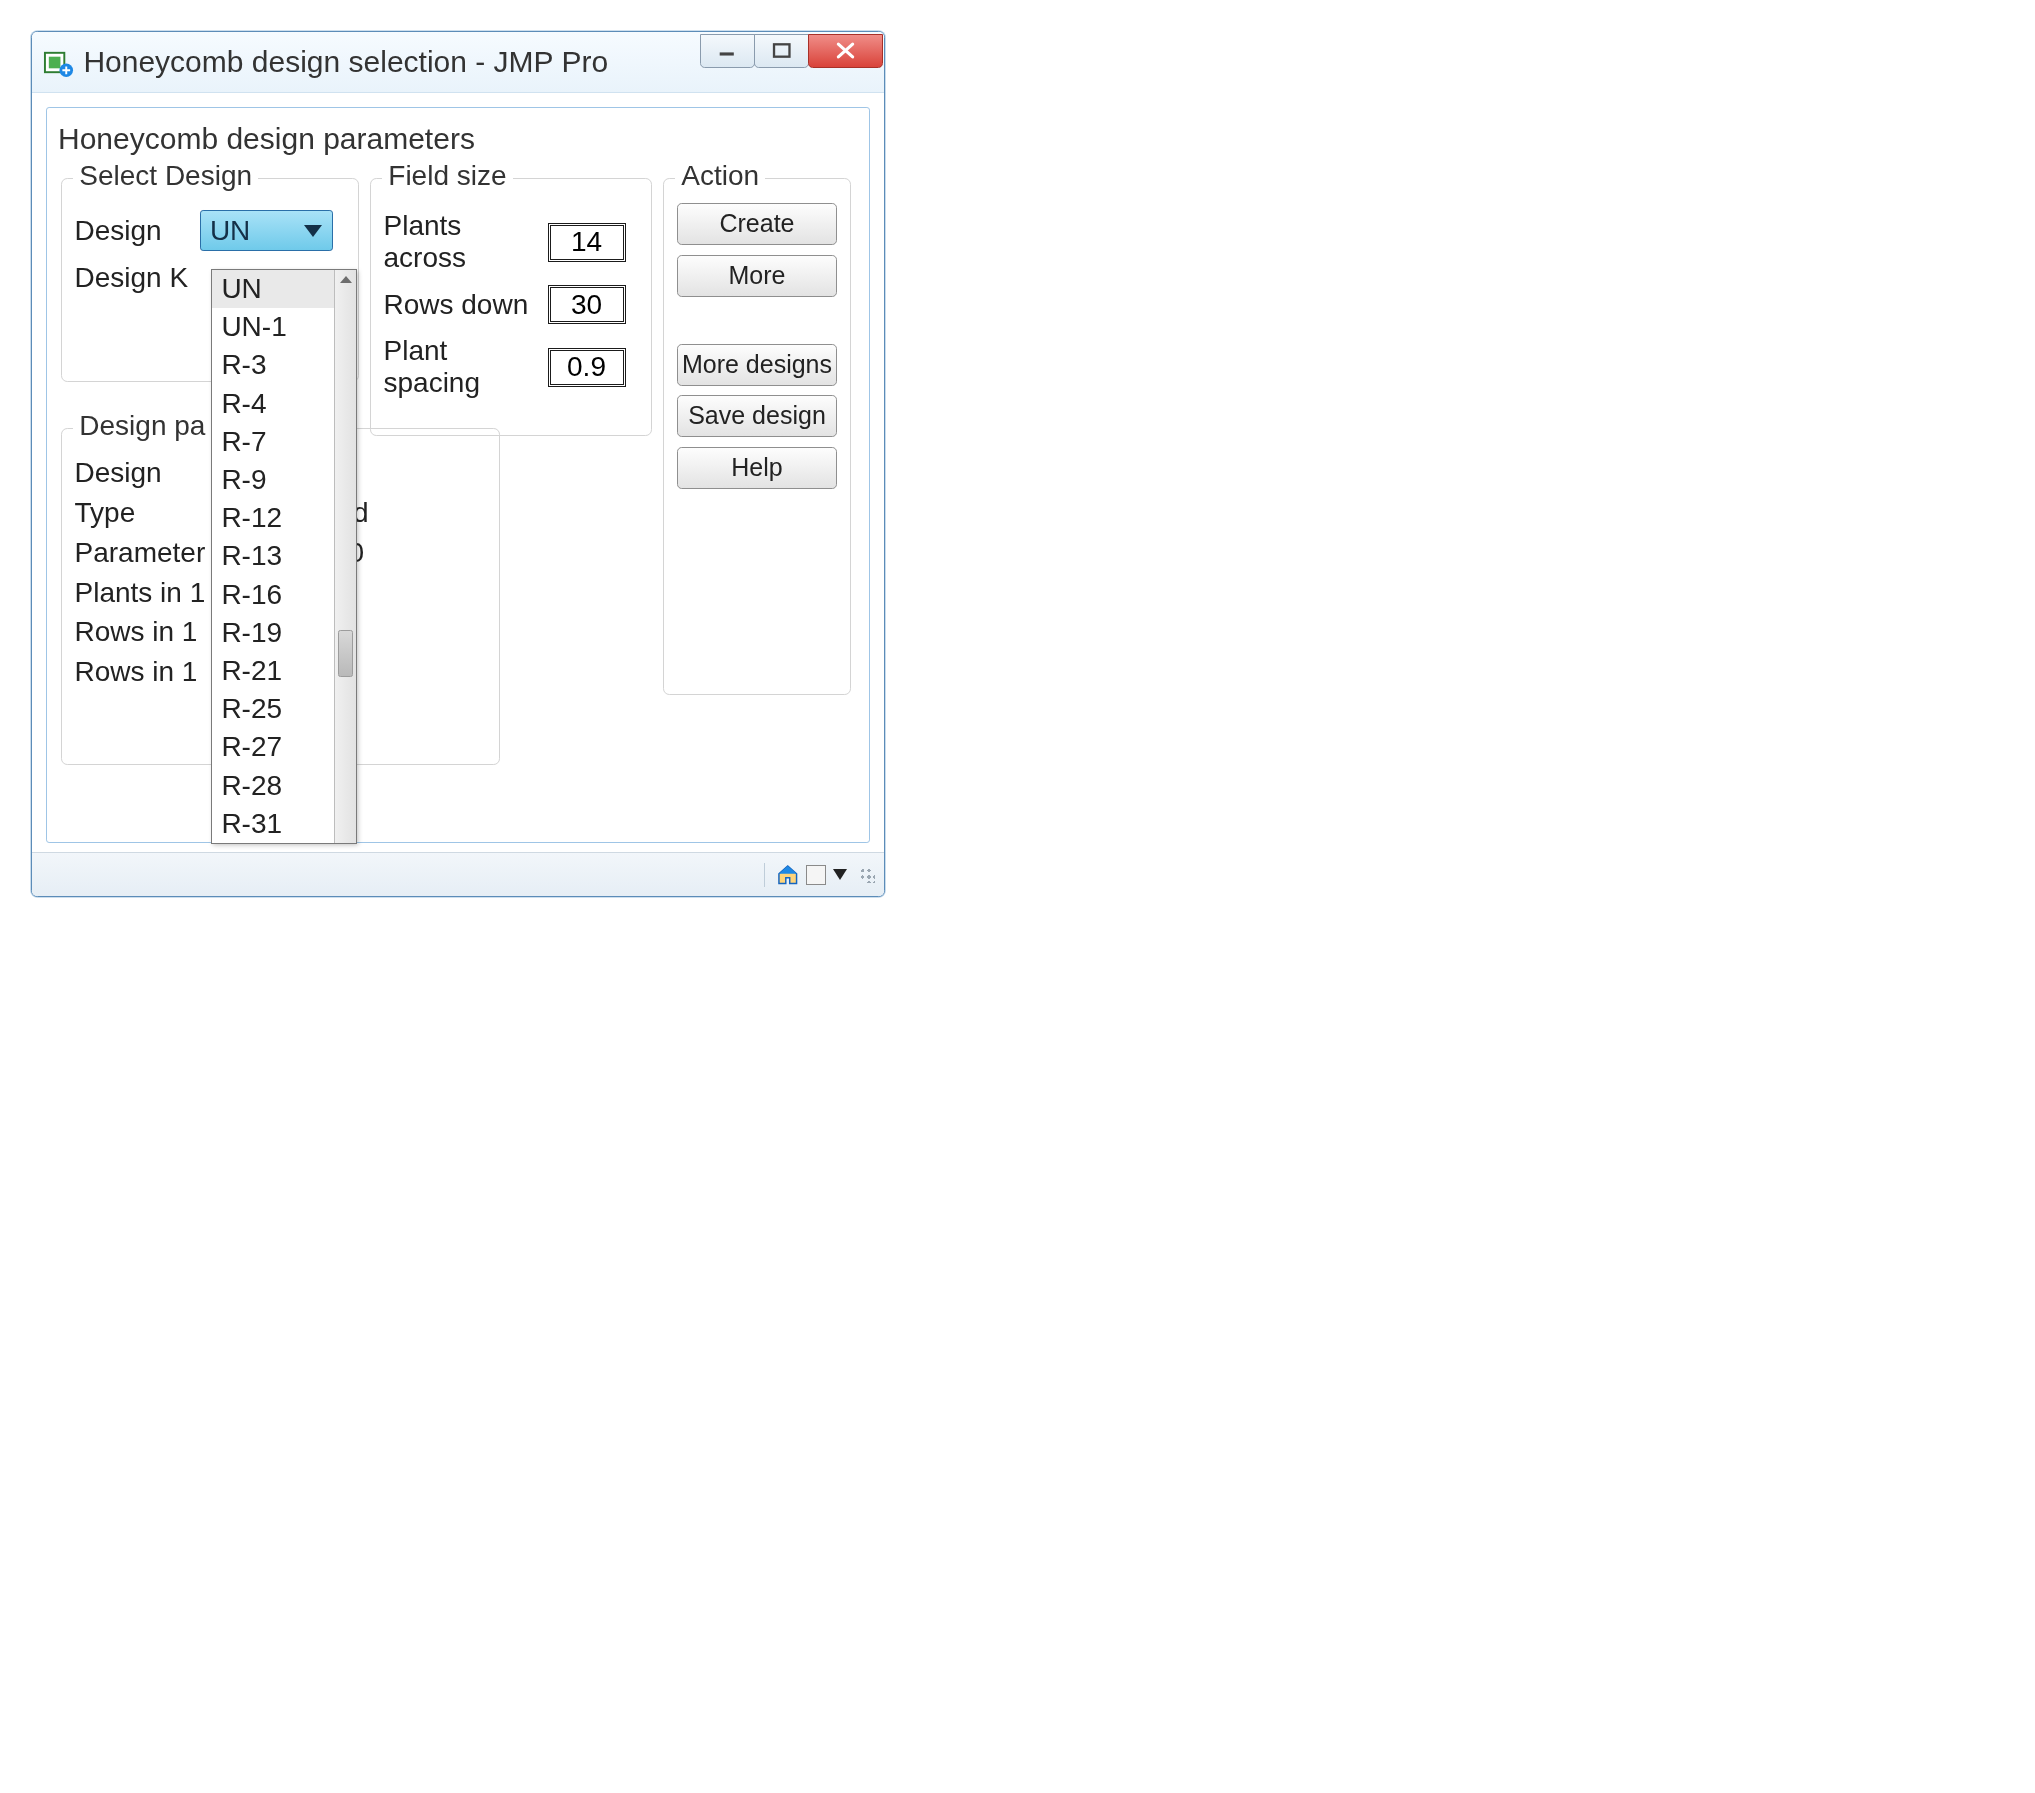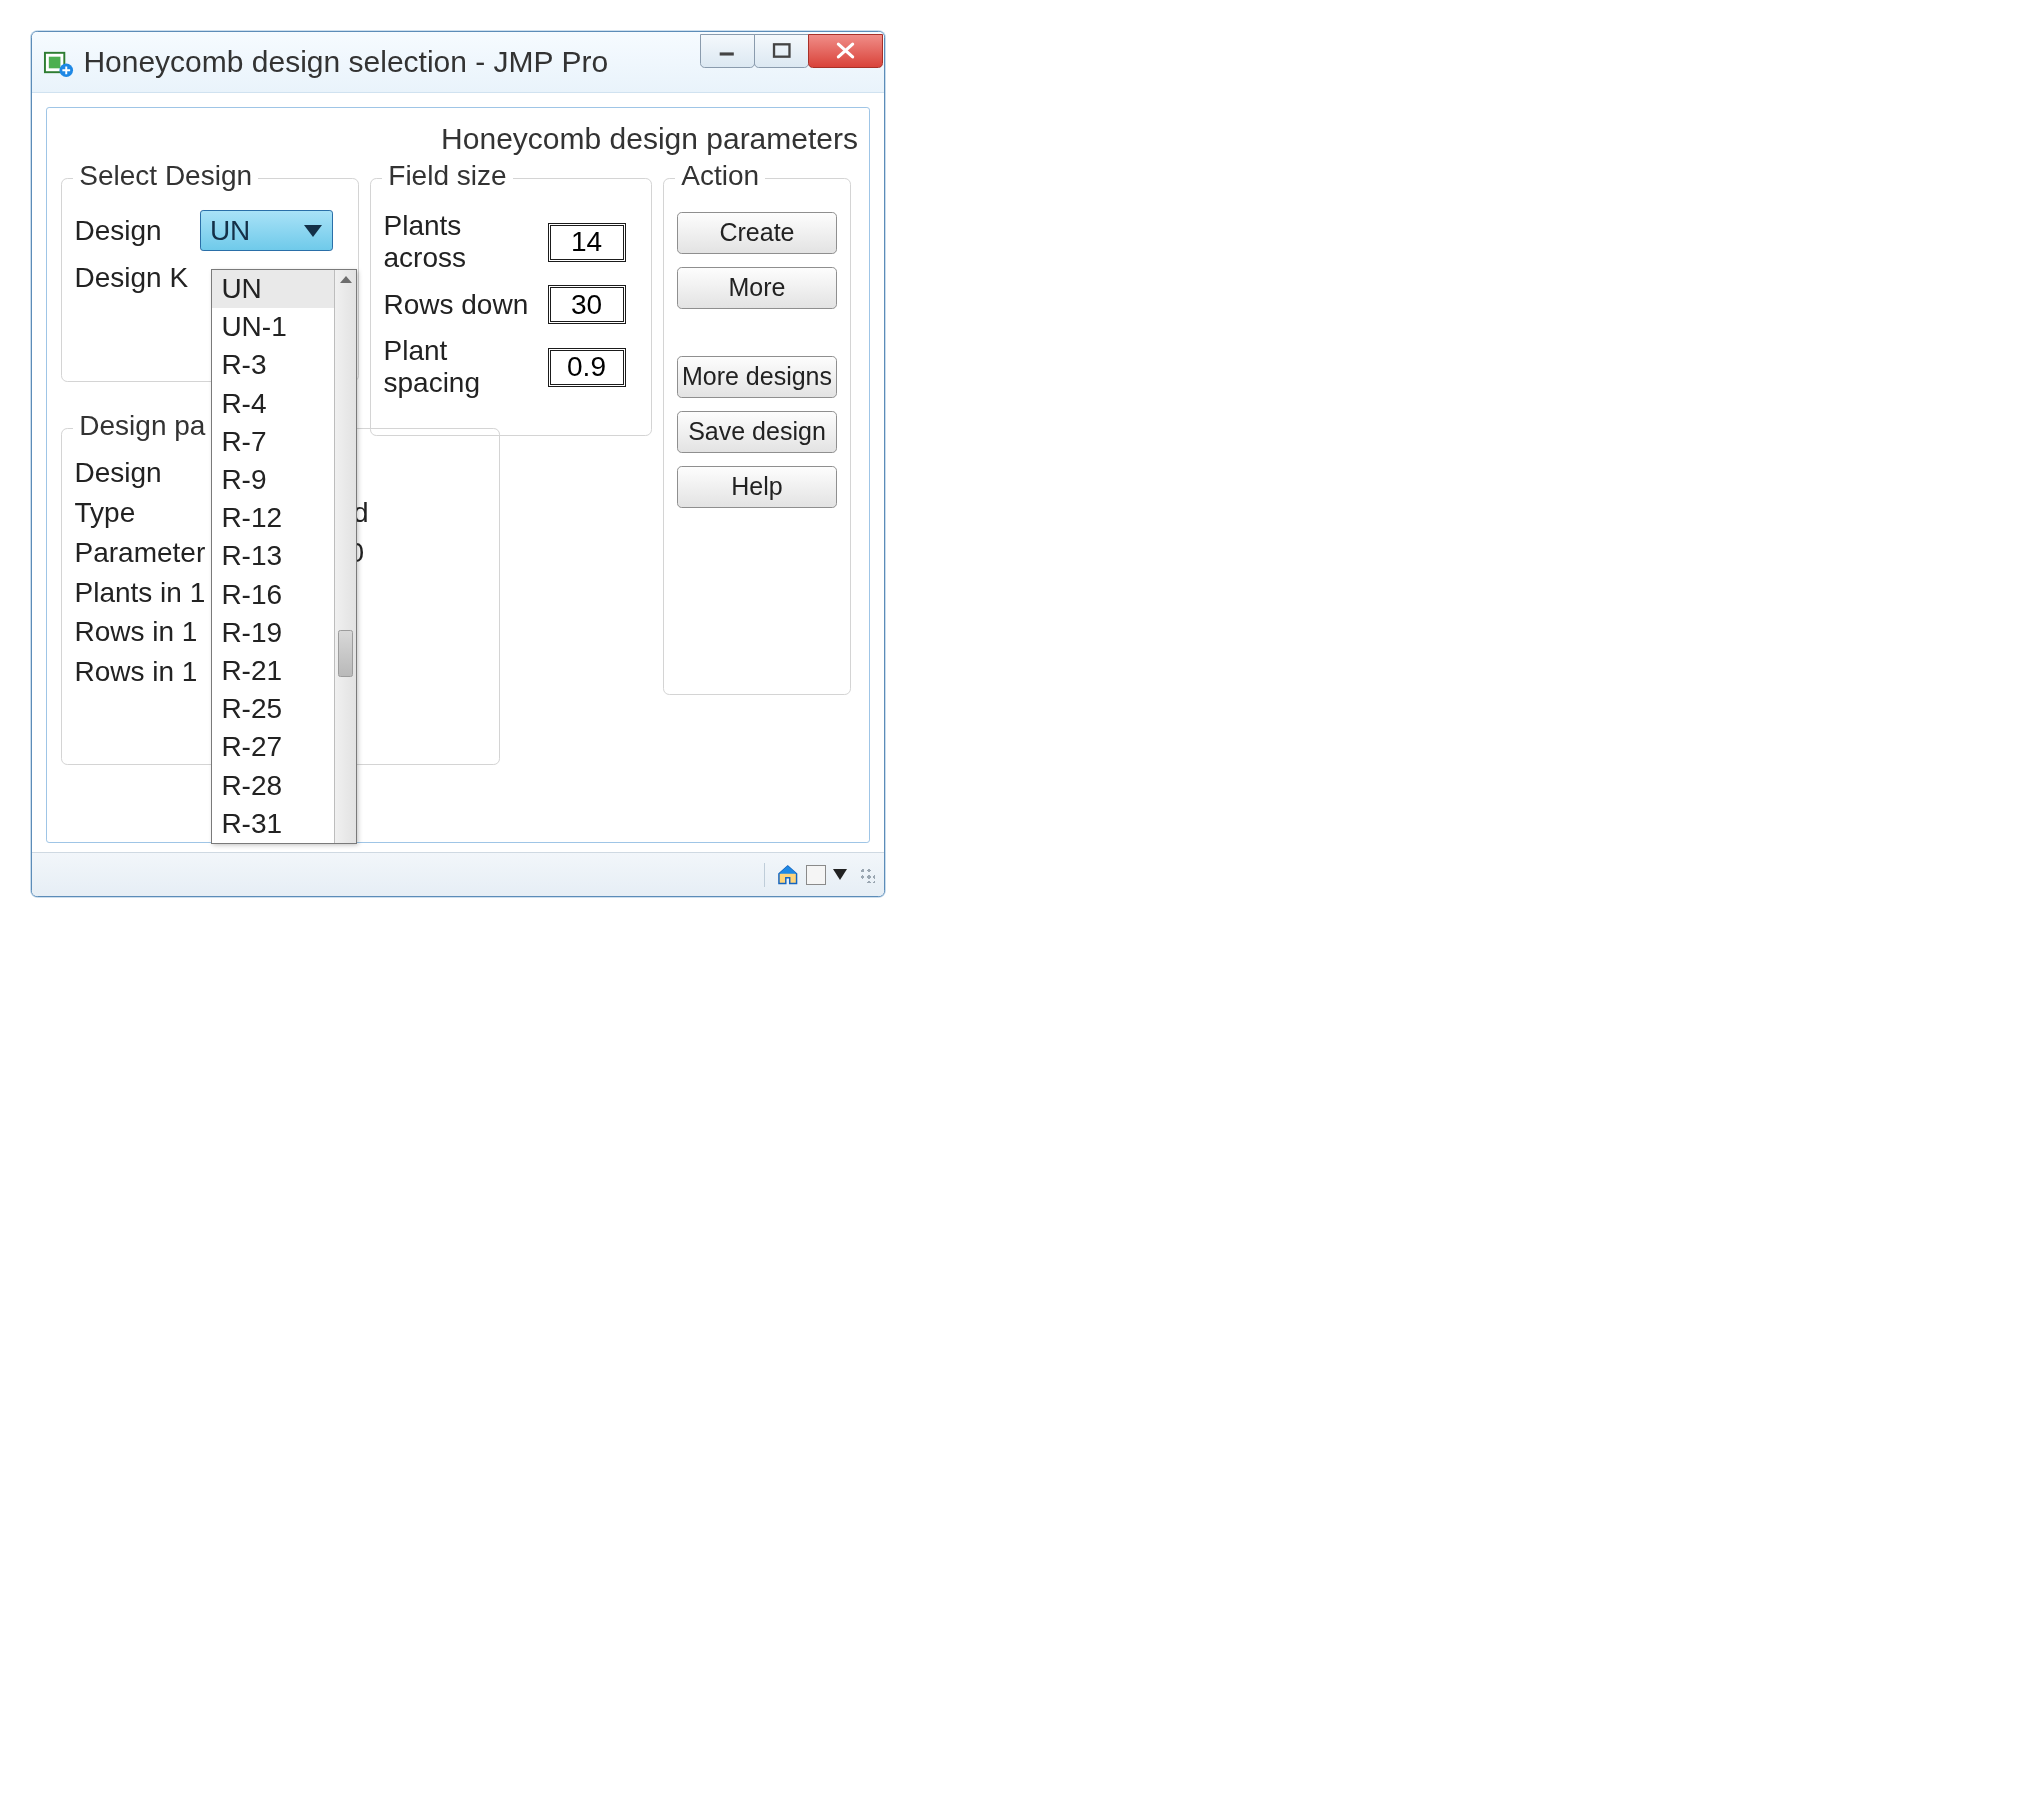--- a/index.html
+++ b/index.html
@@ -70,21 +70,20 @@
     border-radius: 3.1px;
     padding: 14px 11px 15.7px 11px;
     background:#fff;
     position: relative;
     min-height: 736px;
   }
   .section-title {
     font-size: 30px;
     color:#333;
     margin-bottom: 14px;
-    text-align: right;
   }
   .group {
     position: absolute;
     border: 1.6px solid #d4d4d4;
     border-radius: 6.3px;
     padding: 20.4px 12.5px 12.5px 12.5px;
   }
   .group > .legend {
     position: absolute;
     top: -19px;
@@ -130,21 +129,21 @@
     border: 3.1px double #1b1b1b;
     font-size: 28px;
     padding: 1.6px 4.7px;
     background:#fff;
     text-align:center;
   }
 
   .btn {
     display:block;
     width: 160px; height: 42px;
-    margin: 13px auto;
+    margin: 4px auto;
     border: 0.8px solid #8f8f8f;
     border-radius: 4.7px;
     background: linear-gradient(#fdfdfd, #e3e3e3);
     font-size: 25px;
     color:#222;
     text-align:center;
     line-height:39px;
   }
   .btn + .btn { margin-top: 9.4px; }
   .btn-group2 { margin-top: 47px; }

